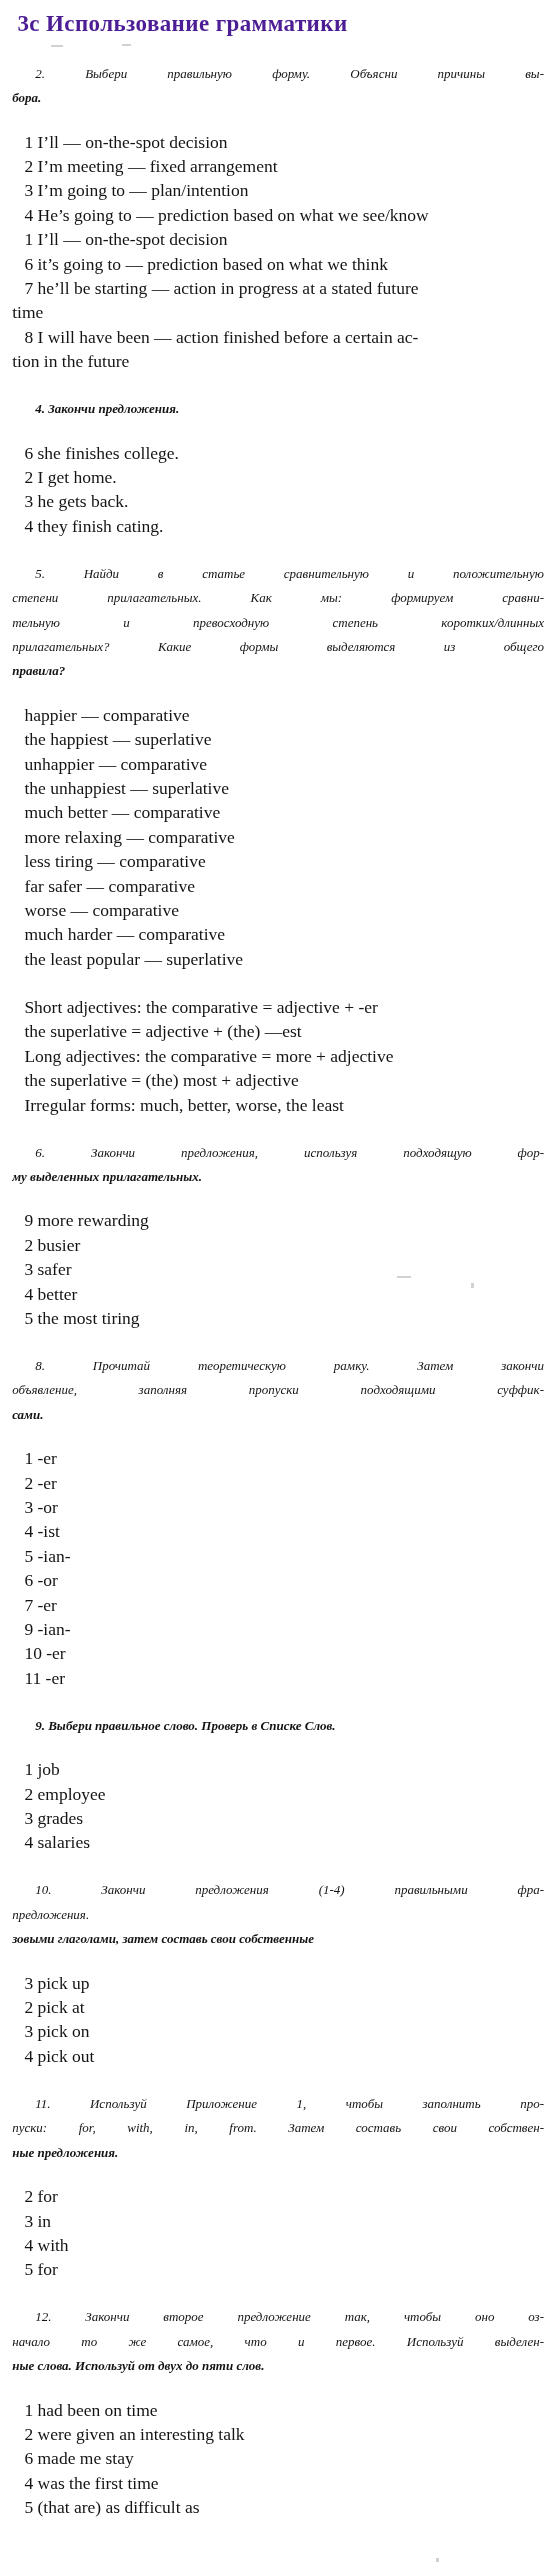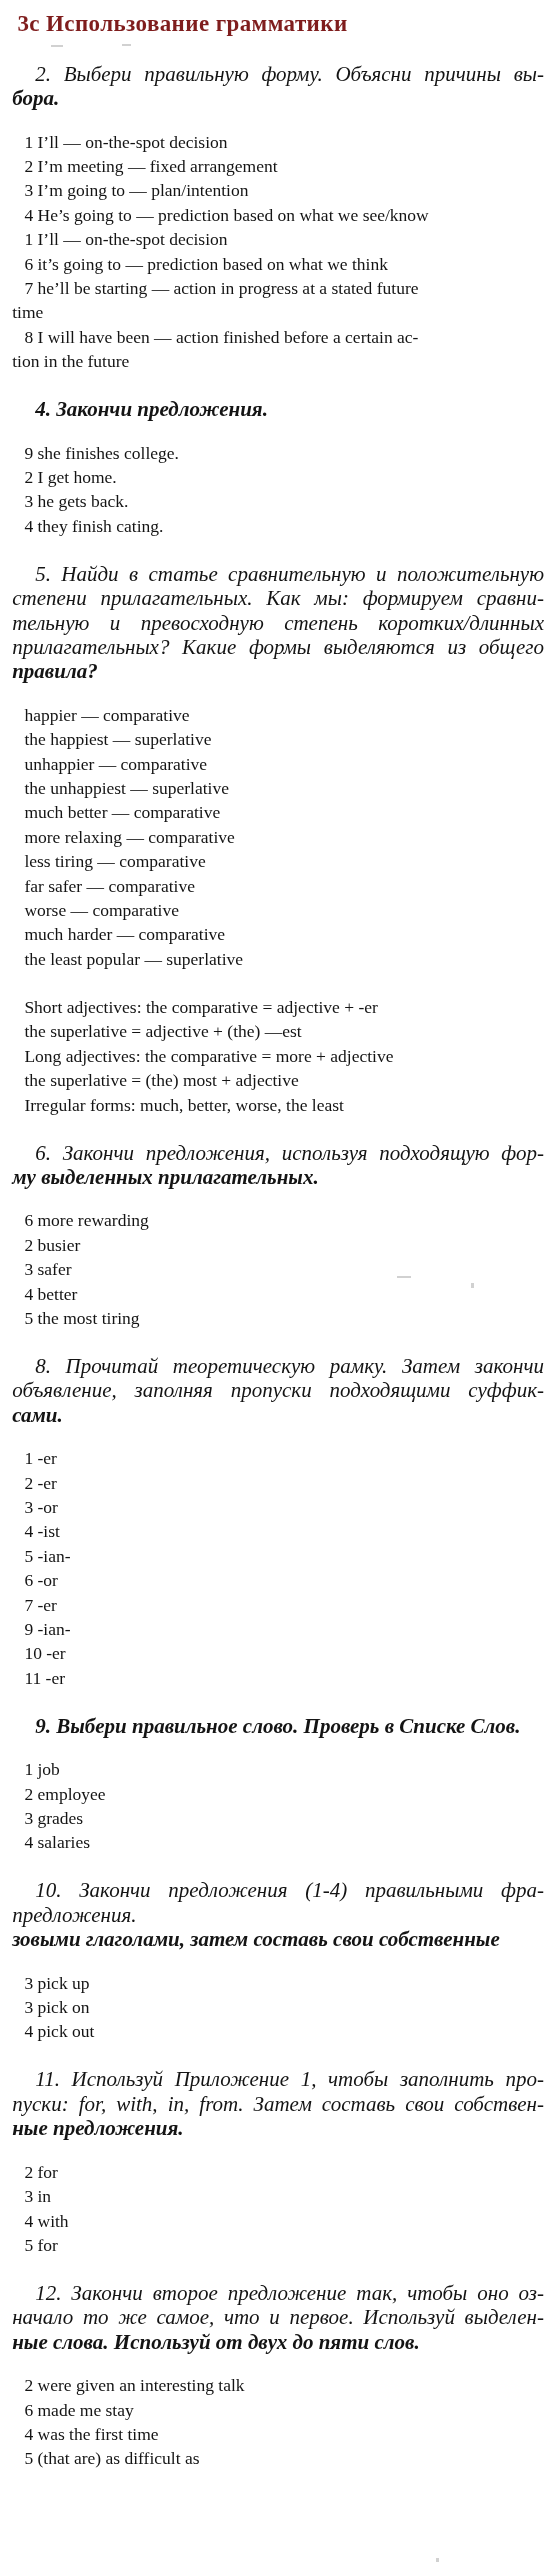--- a/index.html
+++ b/index.html
@@ -15,25 +15,25 @@
     color: #141414;
     padding: 8.7px 14px 17.5px 12.2px;
   }
   .page-title {
     font-weight: bold;
     font-size: 23px;
     line-height: 30px;
     letter-spacing: 0.4px;
     text-indent: 5.2px;
     margin-bottom: 23px;
-    color: #7f1d1d;
+    color: #4c1d95;
   }
   .section-heading {
     font-style: italic;
-    font-size: 21px;
+    font-size: 13px;
     line-height: 24.4px;
     margin-bottom: 19px;
   }
   .h-line {
     display: block;
     text-align: justify;
     text-align-last: justify;
   }
   .h-line:last-child { text-align-last: left; font-weight: bold; }
   .h-line:first-child { text-indent: 23px; }
@@ -75,21 +75,21 @@
     <p class="answer-item">8 I will have been — action finished before a certain ac-
 tion in the future</p>
   </div>
 </div>
 
 <div class="section">
   <div class="section-heading">
     <span class="h-line">4. Закончи предложения.</span>
   </div>
   <div class="answer-list">
-    <p class="answer-item">9 she finishes college.</p>
+    <p class="answer-item">6 she finishes college.</p>
     <p class="answer-item">2 I get home.</p>
     <p class="answer-item">3 he gets back.</p>
     <p class="answer-item">4 they finish cating.</p>
   </div>
 </div>
 
 <div class="section">
   <div class="section-heading">
     <span class="h-line">5. Найди в статье сравнительную и положительную</span>
     <span class="h-line">степени прилагательных. Как мы: формируем сравни-</span>
@@ -118,21 +118,21 @@
     <p class="answer-item">Irregular forms: much, better, worse, the least</p>
   </div>
 </div>
 
 <div class="section">
   <div class="section-heading">
     <span class="h-line">6. Закончи предложения, используя подходящую фор-</span>
     <span class="h-line">му выделенных прилагательных.</span>
   </div>
   <div class="answer-list">
-    <p class="answer-item">6 more rewarding</p>
+    <p class="answer-item">9 more rewarding</p>
     <p class="answer-item">2 busier</p>
     <p class="answer-item">3 safer</p>
     <p class="answer-item">4 better</p>
     <p class="answer-item">5 the most tiring</p>
   </div>
 </div>
 
 <div class="section">
   <div class="section-heading">
     <span class="h-line">8. Прочитай теоретическую рамку. Затем закончи</span>
@@ -166,20 +166,21 @@
 </div>
 
 <div class="section">
   <div class="section-heading">
     <span class="h-line">10. Закончи предложения (1-4) правильными фра-</span>
     <span class="h-line">предложения.</span>
     <span class="h-line">зовыми глаголами, затем составь свои собственные</span>
   </div>
   <div class="answer-list">
     <p class="answer-item">3 pick up</p>
+    <p class="answer-item">2 pick at</p>
     <p class="answer-item">3 pick on</p>
     <p class="answer-item">4 pick out</p>
   </div>
 </div>
 
 <div class="section">
   <div class="section-heading">
     <span class="h-line">11. Используй Приложение 1, чтобы заполнить про-</span>
     <span class="h-line">пуски: for, with, in, from. Затем составь свои собствен-</span>
     <span class="h-line">ные предложения.</span>
@@ -192,20 +193,21 @@
   </div>
 </div>
 
 <div class="section">
   <div class="section-heading">
     <span class="h-line">12. Закончи второе предложение так, чтобы оно оз-</span>
     <span class="h-line">начало то же самое, что и первое. Используй выделен-</span>
     <span class="h-line">ные слова. Используй от двух до пяти слов.</span>
   </div>
   <div class="answer-list">
+    <p class="answer-item">1 had been on time</p>
     <p class="answer-item">2 were given an interesting talk</p>
     <p class="answer-item">6 made me stay</p>
     <p class="answer-item">4 was the first time</p>
     <p class="answer-item">5 (that are) as difficult as</p>
   </div>
 </div>
 
 <div class="artifact" style="left:51px; top:45px; width:12.2px; height:1.7px;"></div>
 <div class="artifact" style="left:122px; top:44px; width:8.7px; height:1.7px;"></div>
 <div class="artifact" style="left:397px; top:1276px; width:14px; height:1.7px;"></div>

